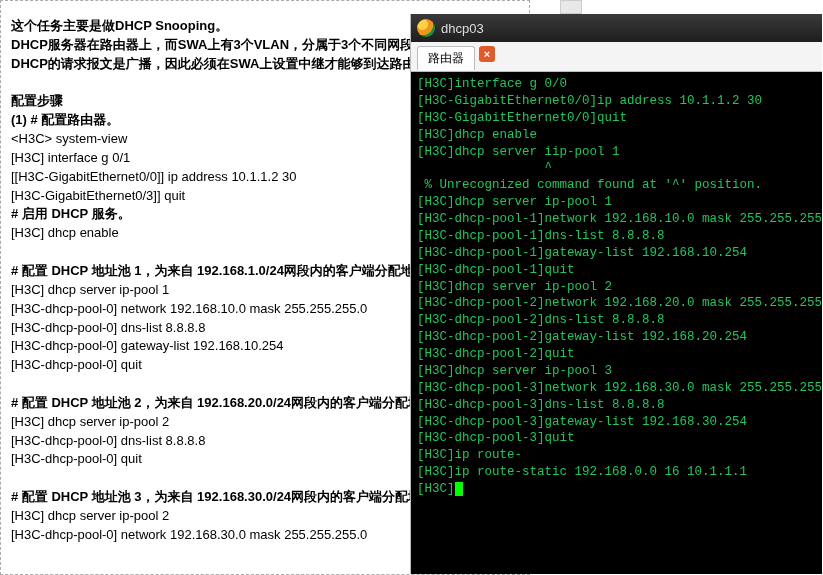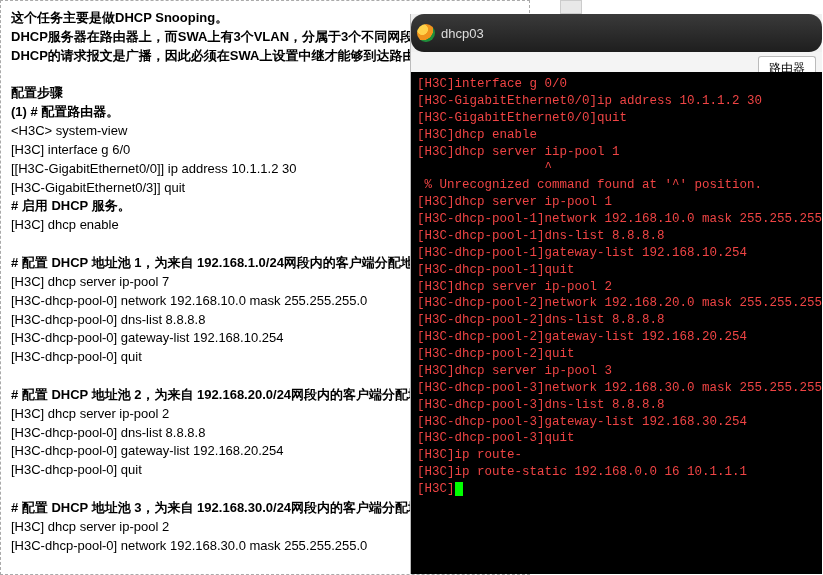--- a/index.html
+++ b/index.html
@@ -1,59 +1,58 @@
 <!DOCTYPE html>
 <html><head>
 <meta charset="utf-8">
 <style>
   * { box-sizing: border-box; margin: 0; padding: 0; }
   body { font-family: "Microsoft YaHei", Arial, sans-serif; font-size: 13px; width: 823px; height: 575px; position: relative; overflow: hidden; background: #fff; }
-  .left-pane { position: absolute; left: 0; top: 0; width: 530px; height: 575px; border: 1px dashed #aaa; padding: 8px 10px; line-height: 1.45; background: #fff; overflow: hidden; }
+  .left-pane { position: absolute; left: 0; top: 0; width: 530px; height: 575px; border: 1px dashed #aaa; padding: 16px 10px; line-height: 1.45; background: #fff; overflow: hidden; }
   .left-pane .line { white-space: nowrap; }
   .left-pane .bold { font-weight: bold; }
   .right-frame { position: absolute; left: 410px; top: 14px; width: 412px; height: 560px; background: #f0f0f0; border-left: 1px solid #bbb; }
-  .right-frame .titlebar { height: 38px; background: linear-gradient(#3a3a3a,#1e1e1e); color: #ddd; display: flex; align-items: center; padding: 0 6px; font-size: 13px; border-radius: 13px; }
+  .right-frame .titlebar { height: 28px; background: linear-gradient(#3a3a3a,#1e1e1e); color: #ddd; display: flex; align-items: center; padding: 0 6px; font-size: 13px; }
   .right-frame .titlebar .logo { width: 18px; height: 18px; border-radius: 50%; background: radial-gradient(circle at 30% 30%, #ffd24a 0 30%, #f0941c 32% 60%, #1f8f3a 62% 100%); margin-right: 6px; display:inline-block; }
-  .right-frame .tabbar { height: 30px; background: #f4f4f4; display: flex; align-items: flex-end; padding: 4px 6px 0 6px; gap: 4px; border-bottom: 1px solid #bbb; flex-direction: column; }
+  .right-frame .tabbar { height: 30px; background: #f4f4f4; display: flex; align-items: flex-start; padding: 4px 6px 0 6px; gap: 4px; border-bottom: 1px solid #bbb; }
   .right-frame .tab { background: #fff; border: 1px solid #bbb; border-bottom: none; border-radius: 3px 3px 0 0; padding: 3px 10px; font-size: 12px; }
   .right-frame .close-x { width: 16px; height: 16px; background: #e05a2b; color: #fff; font-size: 11px; border-radius: 3px; display:flex; align-items:center; justify-content:center; font-weight:bold; }
-  .terminal { position: absolute; left: 0; top: 58px; right: 0; bottom: 0; background: #000; color: #ef4444; font-family: Consolas, "Courier New", monospace; font-size: 12.5px; padding: 4px 6px; line-height: 1.35; white-space: pre; overflow: hidden; }
+  .terminal { position: absolute; left: 0; top: 58px; right: 0; bottom: 0; background: #000; color: #22c55e; font-family: Consolas, "Courier New", monospace; font-size: 12.5px; padding: 4px 6px; line-height: 1.35; white-space: pre; overflow: hidden; }
   .terminal .caret { display:inline-block; width:8px; height:14px; background:#0f0; vertical-align: middle; }
   .sep-col { position:absolute; left: 560px; top:0; width:22px; height:14px; background:#e8e8e8; border:1px solid #ccc; }
 </style>
 </head>
 <body>
 
 <div class="sep-col"></div>
 
 <div class="left-pane" id="left-pane">
     <div class="line bold">这个任务主要是做DHCP Snooping。</div>
     <div class="line bold">DHCP服务器在路由器上，而SWA上有3个VLAN，分属于3个不同网段的客户端。</div>
     <div class="line bold">DHCP的请求报文是广播，因此必须在SWA上设置中继才能够到达路由器上的DHCP服务器。</div>
     <div class="line">&nbsp;</div>
     <div class="line bold">配置步骤</div>
     <div class="line bold">(1) # 配置路由器。</div>
     <div class="line">&lt;H3C&gt; system-view</div>
-    <div class="line">[H3C] interface g 6/0</div>
+    <div class="line">[H3C] interface g 0/1</div>
     <div class="line">[[H3C-GigabitEthernet0/0]] ip address 10.1.1.2 30</div>
     <div class="line">[H3C-GigabitEthernet0/3]] quit</div>
     <div class="line bold"># 启用 DHCP 服务。</div>
     <div class="line">[H3C] dhcp enable</div>
     <div class="line">&nbsp;</div>
     <div class="line bold"># 配置 DHCP 地址池 1，为来自 192.168.1.0/24网段内的客户端分配地址。</div>
-    <div class="line">[H3C] dhcp server ip-pool 7</div>
+    <div class="line">[H3C] dhcp server ip-pool 1</div>
     <div class="line">[H3C-dhcp-pool-0] network 192.168.10.0 mask 255.255.255.0</div>
     <div class="line">[H3C-dhcp-pool-0] dns-list 8.8.8.8</div>
     <div class="line">[H3C-dhcp-pool-0] gateway-list 192.168.10.254</div>
     <div class="line">[H3C-dhcp-pool-0] quit</div>
     <div class="line">&nbsp;</div>
     <div class="line bold"># 配置 DHCP 地址池 2，为来自 192.168.20.0/24网段内的客户端分配地址。</div>
     <div class="line">[H3C] dhcp server ip-pool 2</div>
     <div class="line">[H3C-dhcp-pool-0] dns-list 8.8.8.8</div>
-    <div class="line">[H3C-dhcp-pool-0] gateway-list 192.168.20.254</div>
     <div class="line">[H3C-dhcp-pool-0] quit</div>
     <div class="line">&nbsp;</div>
     <div class="line bold"># 配置 DHCP 地址池 3，为来自 192.168.30.0/24网段内的客户端分配地址。</div>
     <div class="line">[H3C] dhcp server ip-pool 2</div>
     <div class="line">[H3C-dhcp-pool-0] network 192.168.30.0 mask 255.255.255.0</div>
   </div>
 
 <div class="right-frame">
   <div class="titlebar">
     <span class="logo"></span>

